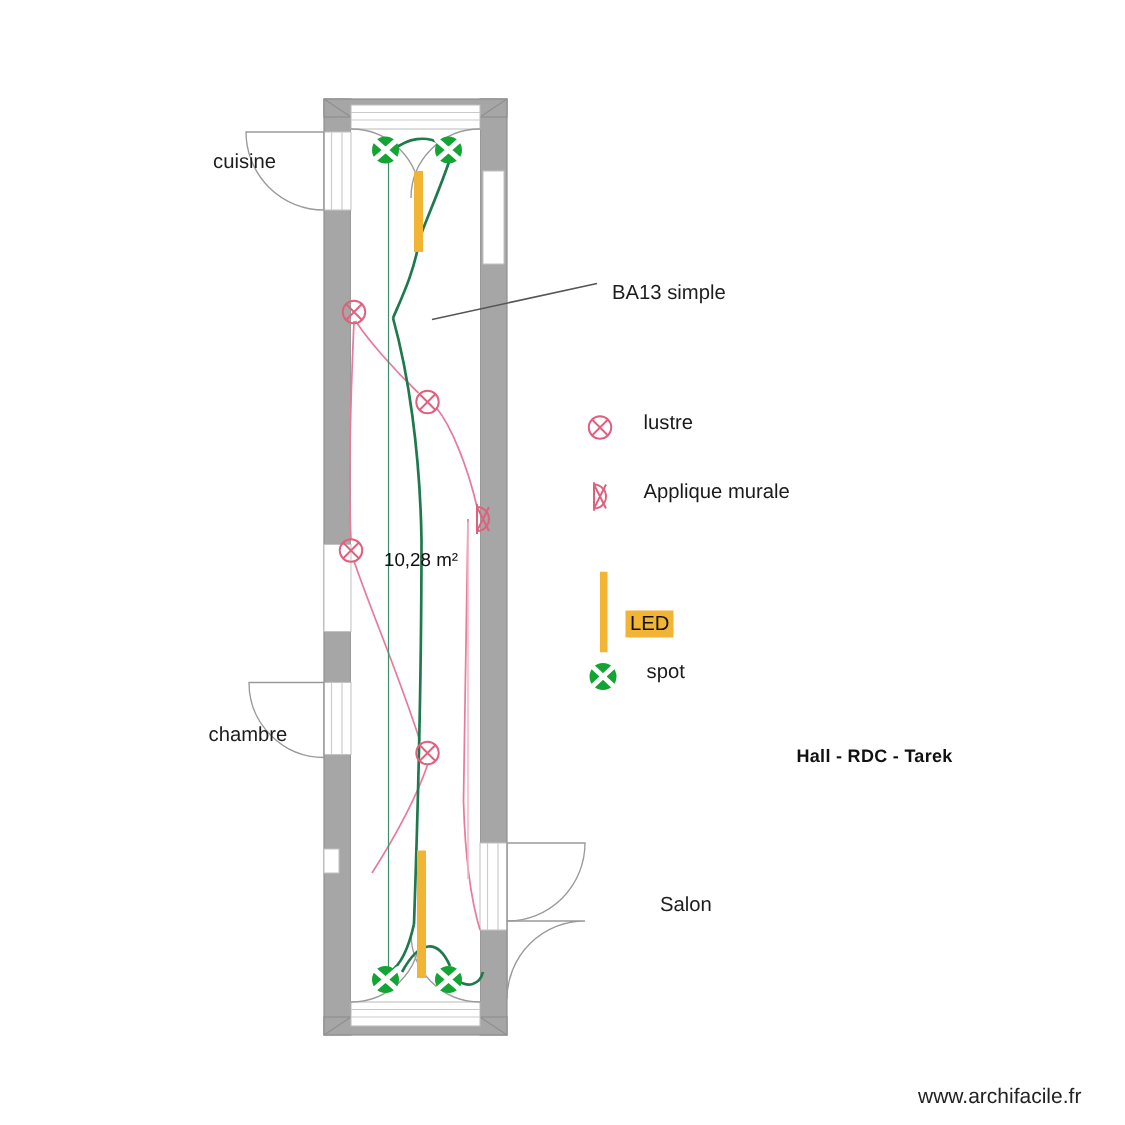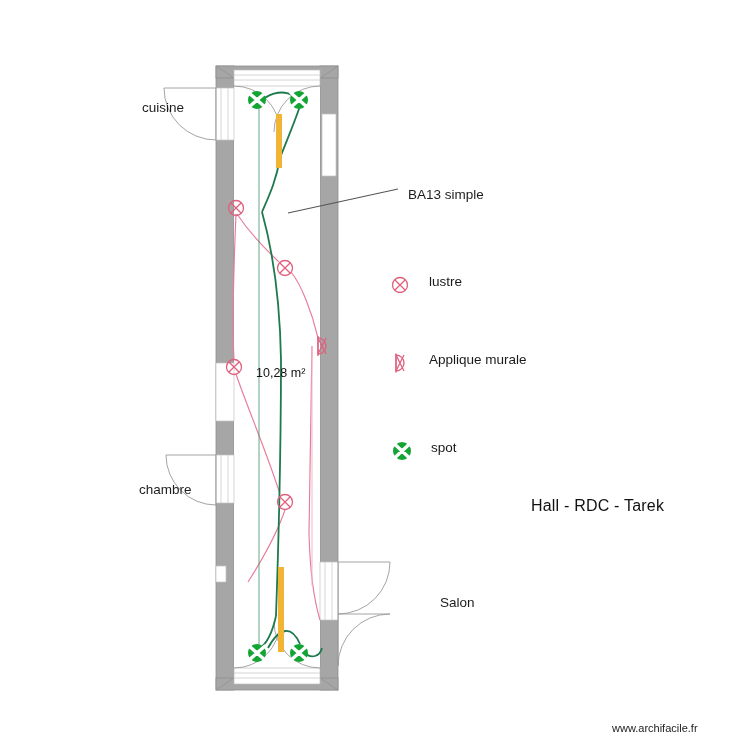--- a/index.html
+++ b/index.html
@@ -7,23 +7,23 @@
     width:750px;height:750px;position:relative;overflow:hidden;
     font-family:"Liberation Sans", sans-serif;
     color:#1a1a1a;
   }
   #plan-root{position:absolute;inset:0;}
   svg.plan{position:absolute;left:0;top:0;width:750px;height:750px;}
 
   .lbl{position:absolute;font-size:13.5px;line-height:1;color:#1d1d1d;white-space:nowrap;}
   .lbl-room{font-size:13.5px;margin-left:39px;}
   .lbl-area{font-size:12.5px;font-weight:normal;color:#111;}
-  .lbl-title{font-size:16px;font-weight:normal;color:#111;letter-spacing:.2px;}
+  .lbl-title{font-size:12px;font-weight:bold;color:#111;letter-spacing:.2px;}
   .lbl-legend{font-size:13.5px;}
-  .lbl-footer{font-size:11px;color:#222;}
+  .lbl-footer{font-size:14px;color:#222;}
   .led-chip{background:#f1b434;padding:1px 3px 2px 3px;font-size:13.5px;color:#111;}
 
   .legend-row{position:absolute;display:flex;align-items:flex-start;}
   .legend-ico{width:22px;height:22px;display:inline-block;position:relative;flex:0 0 auto;}
   .legend-text{margin-left:18px;}
 </style>
 </head>
 <body>
 
 <div id="plan-root">
@@ -188,31 +188,41 @@
   <div class="legend-row" style="left:389px;top:274px;">
     <span class="legend-ico">
       <svg width="22" height="22" viewBox="0 0 22 22" fill="none" stroke="#e0607e" stroke-width="1.3">
         <circle cx="11" cy="11" r="7.5"></circle>
         <path d="M5.7,5.7 L16.3,16.3 M16.3,5.7 L5.7,16.3"></path>
       </svg>
     </span>
     <span class="legend-text lbl-legend">lustre</span>
   </div>
 
-  <div class="legend-row" style="left:389px;top:320px;margin-top:32px;">
+  <div class="legend-row" style="left:389px;top:320px;">
     <span class="legend-ico">
       <svg width="22" height="22" viewBox="0 0 22 22" fill="none" stroke="#e0607e" stroke-width="1.3">
         <path d="M7,3 L7,19 A8,8 0 0 0 7,3 Z"></path>
         <path d="M7,3 L15,19 M15,3 L7,19"></path>
         <line x1="7" y1="1.5" x2="7" y2="20.5"></line>
       </svg>
     </span>
     <span class="legend-text lbl-legend">Applique murale</span>
   </div>
 
+  <div class="legend-row" style="left:399px;top:381px;">
+    <span class="legend-ico" style="width:8px;height:54px;">
+      <svg width="8" height="54" viewBox="0 0 8 54">
+          <rect x="1" y="0" width="5" height="54" fill="#f1b434"></rect>
+        </svg>
+    </span>
+    <span class="legend-text" style="margin-left:10px;margin-top:26px;align-self:flex-start;">
+      <span class="led-chip">LED</span>
+    </span>
+  </div>
 
   <div class="legend-row" style="left:391px;top:440px;">
     <span class="legend-ico">
       <svg width="22" height="22" viewBox="0 0 22 22">
         <circle cx="11" cy="11" r="9" fill="#12a533"></circle>
         <path d="M11,11 L3.5,4 M11,11 L18.5,4 M11,11 L3.5,18 M11,11 L18.5,18" stroke="#ffffff" stroke-width="3.4" stroke-linecap="round"></path>
         <circle cx="11" cy="11" r="2.4" fill="#ffffff"></circle>
       </svg>
     </span>
     <span class="legend-text lbl-legend">spot</span>

